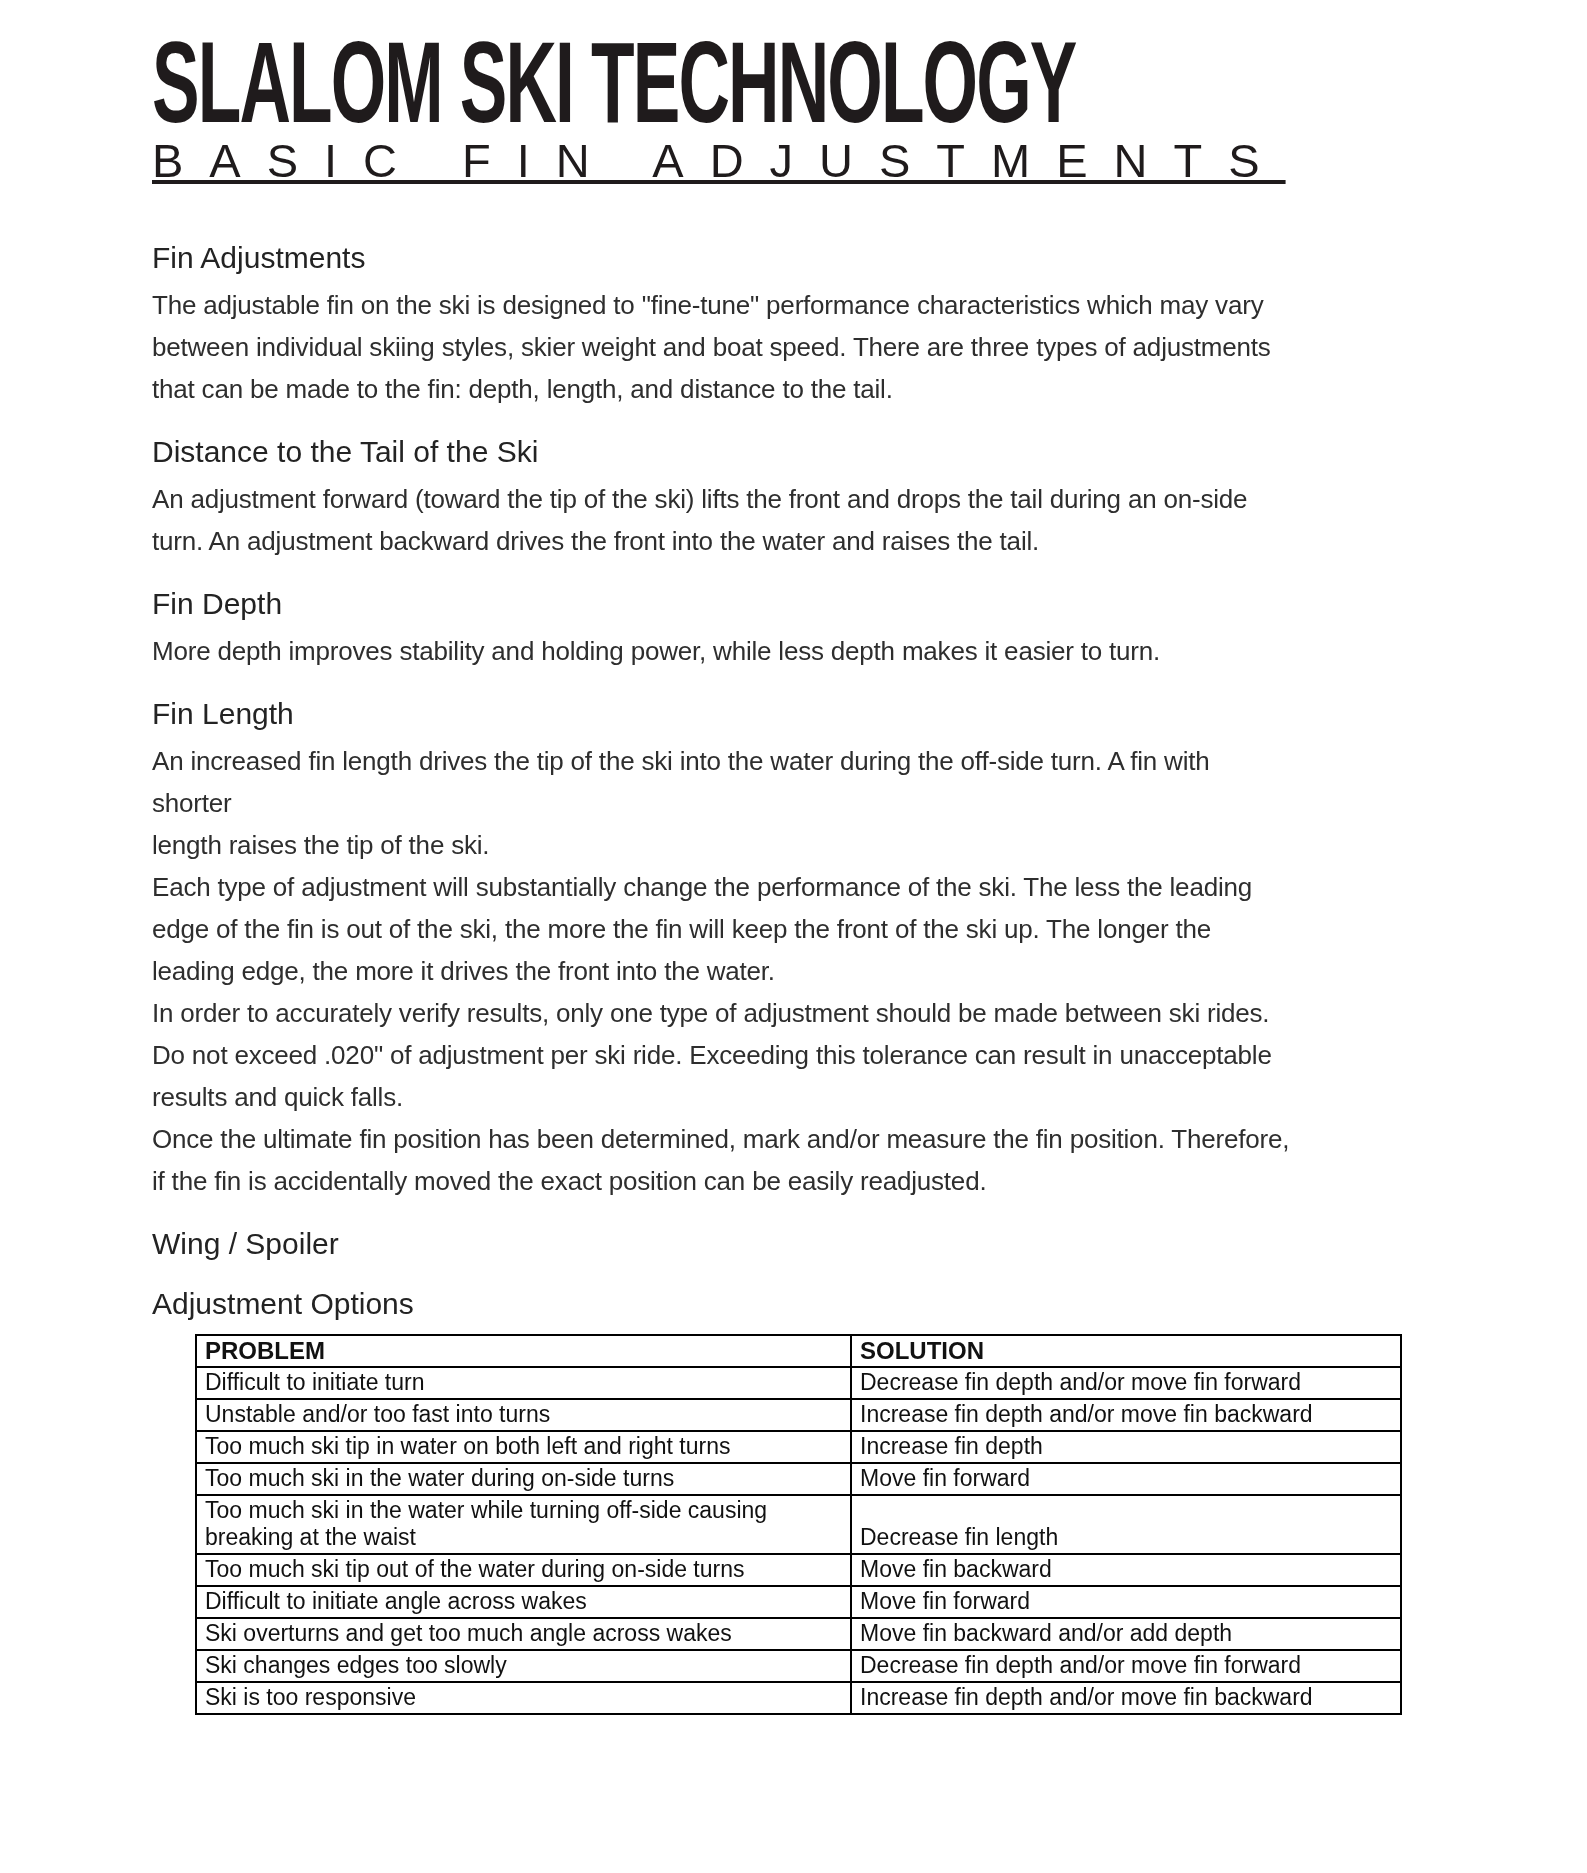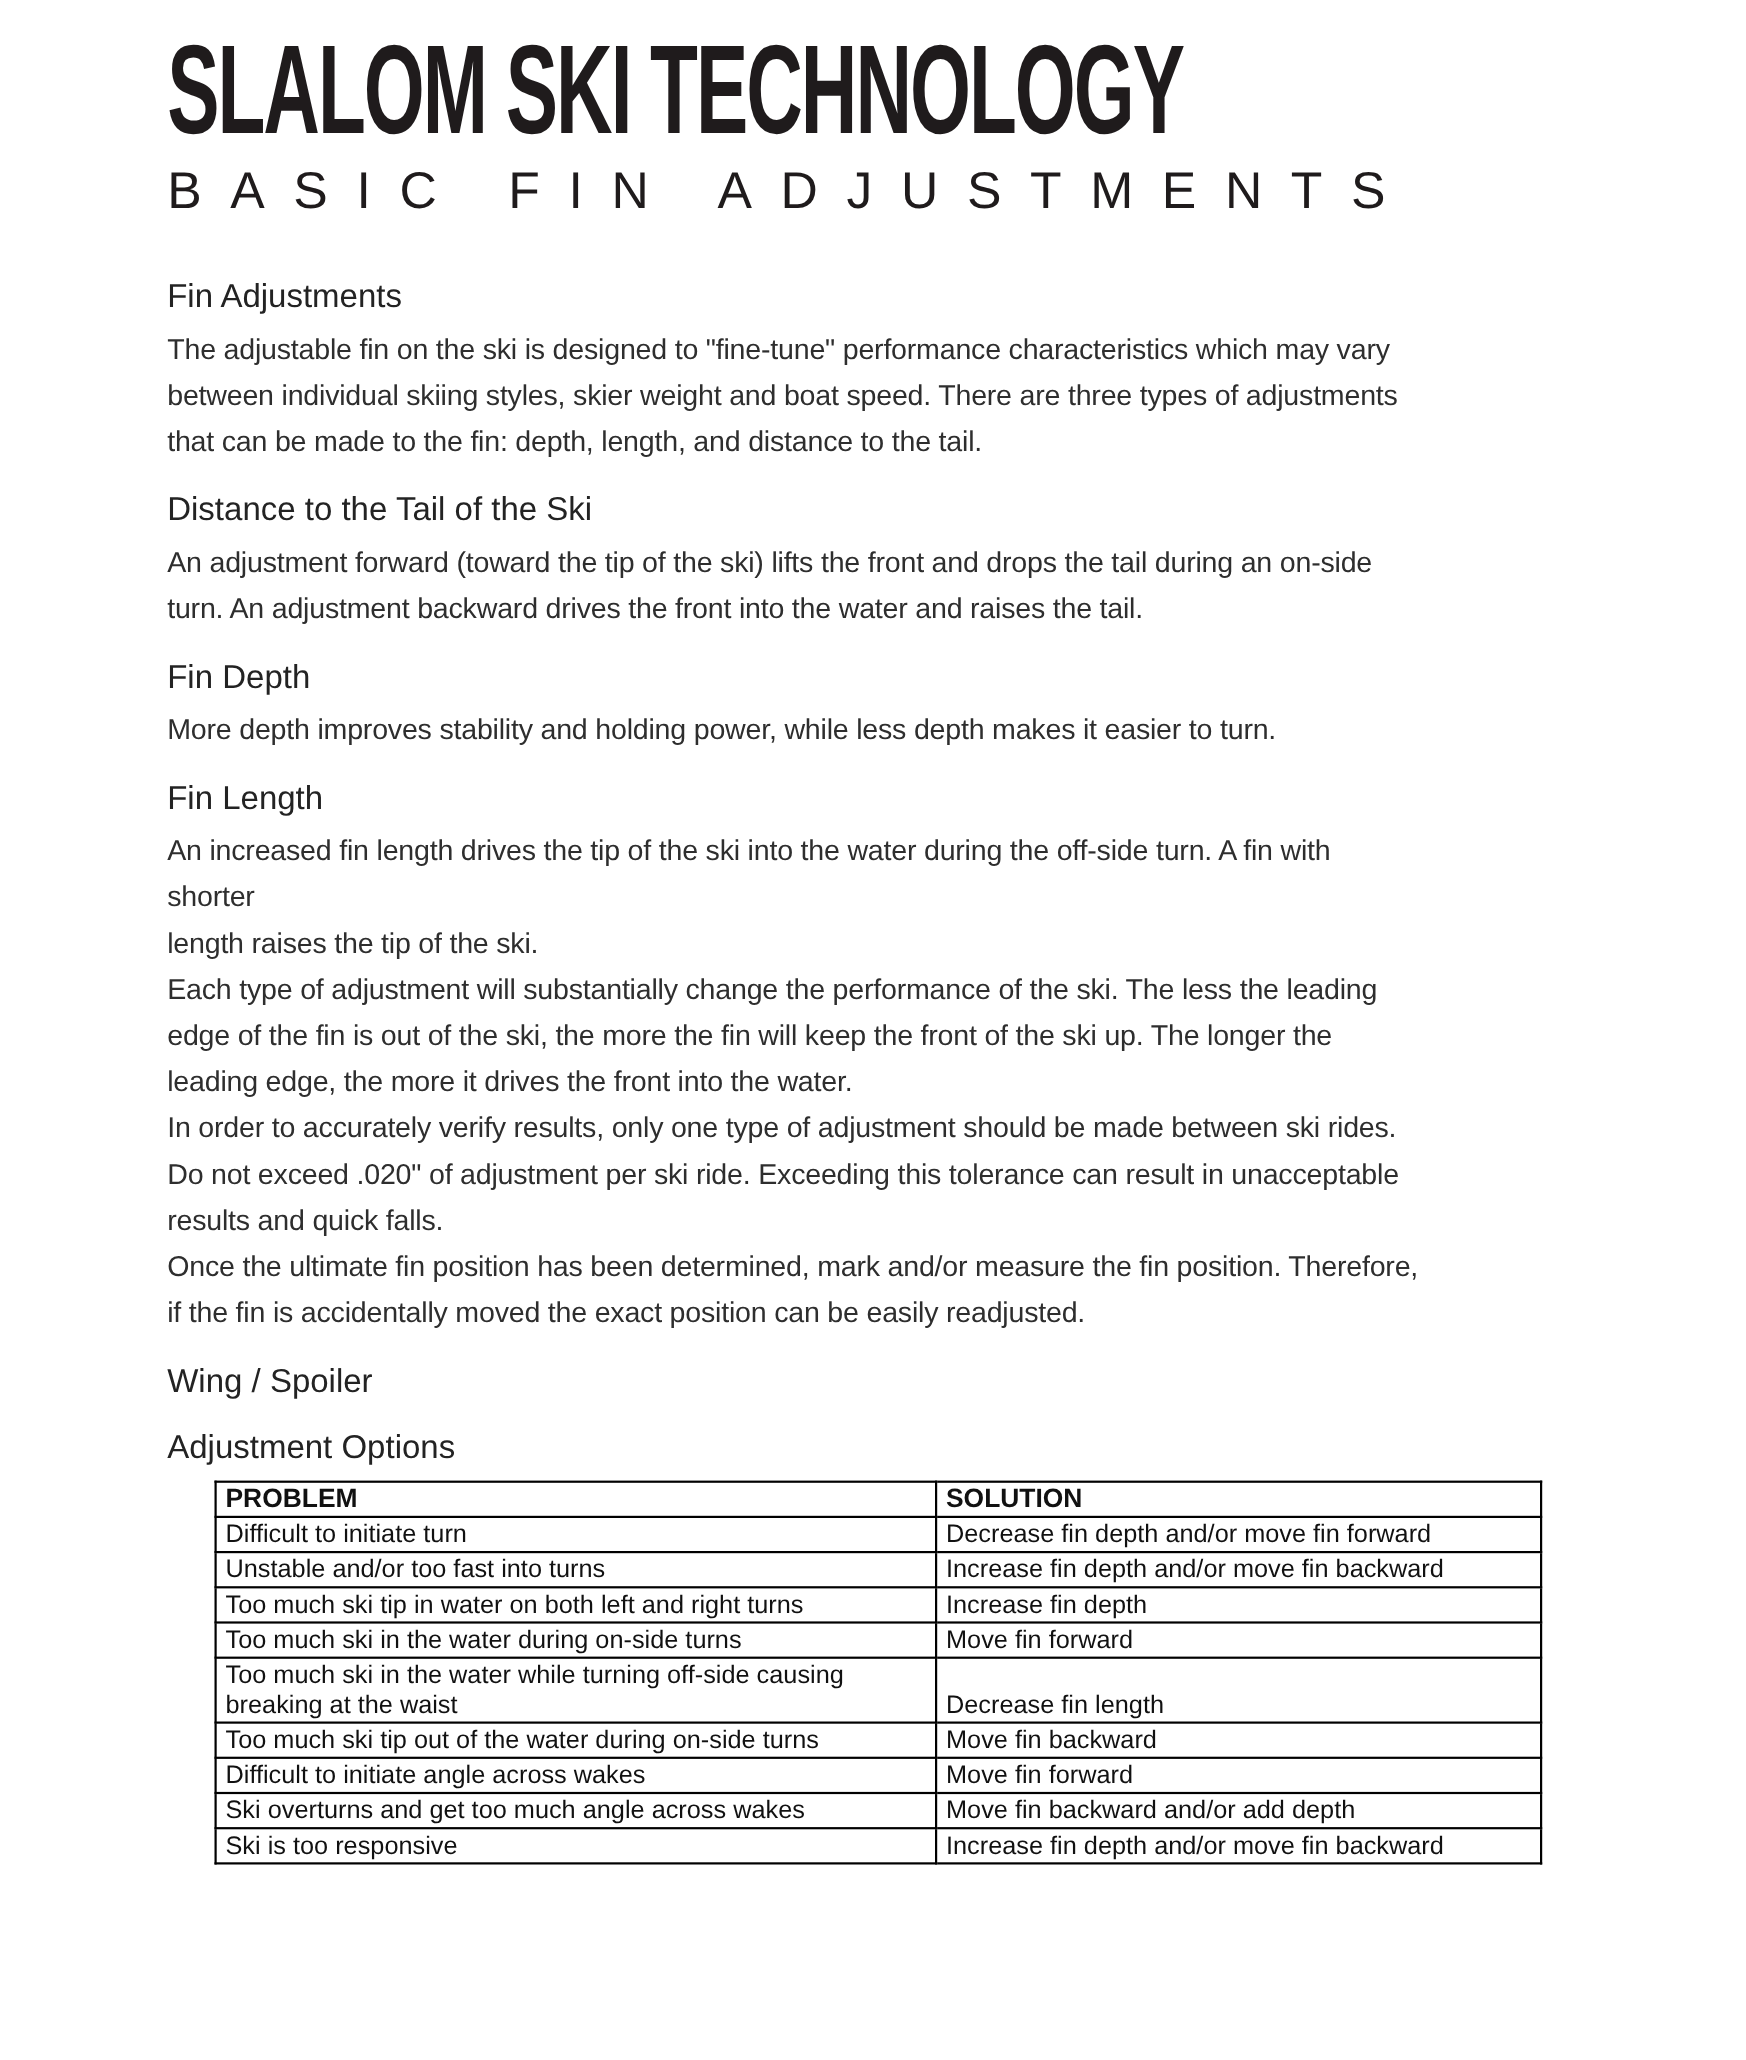--- a/index.html
+++ b/index.html
@@ -31,27 +31,28 @@
     font-size: 115px;
     line-height: 96px;
     font-weight: 700;
     letter-spacing: -3px;
     color: #1f1b1c;
     transform: scaleX(0.62);
     transform-origin: left bottom;
     white-space: nowrap;
   }
   .doc-subtitle {
-    margin-top: 20px;
+    margin-top: 8px;
     font-size: 47px;
     line-height: 46px;
     font-weight: 400;
     letter-spacing: 26px;
     color: #1f1b1c;
     white-space: nowrap;
+    text-decoration: underline;
   }
   
   .section-heading {
     font-size: 30px;
     line-height: 36px;
     font-weight: 400;
     color: #232323;
     margin: 24px 0 8px 0;
   }
   .section-heading.first {
@@ -170,19 +171,23 @@
         </tr>
         <tr>
           <td>Difficult to initiate angle across wakes</td>
           <td>Move fin forward</td>
         </tr>
         <tr>
           <td>Ski overturns and get too much angle across wakes</td>
           <td>Move fin backward and/or add depth</td>
         </tr>
         <tr>
+          <td>Ski changes edges too slowly</td>
+          <td>Decrease fin depth and/or move fin forward</td>
+        </tr>
+        <tr>
           <td>Ski is too responsive</td>
           <td>Increase fin depth and/or move fin backward</td>
         </tr>
       </tbody>
   </table>
 
 </div>
 
 </body></html>

